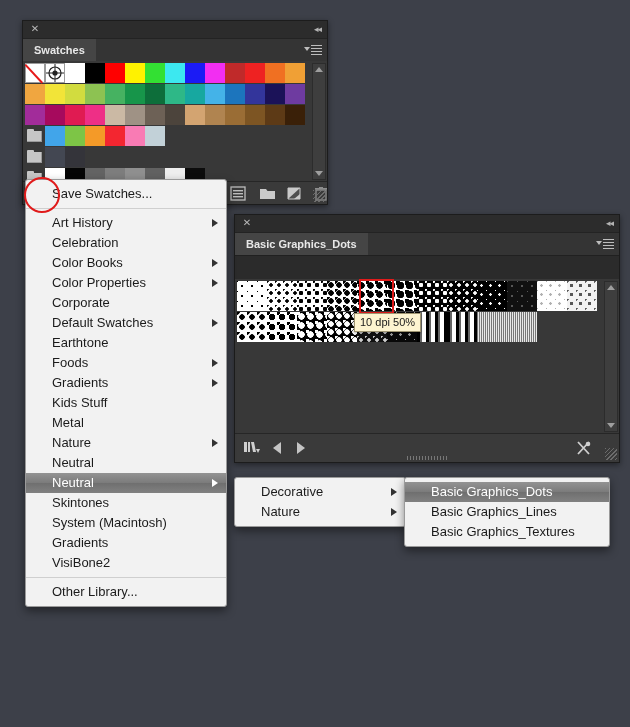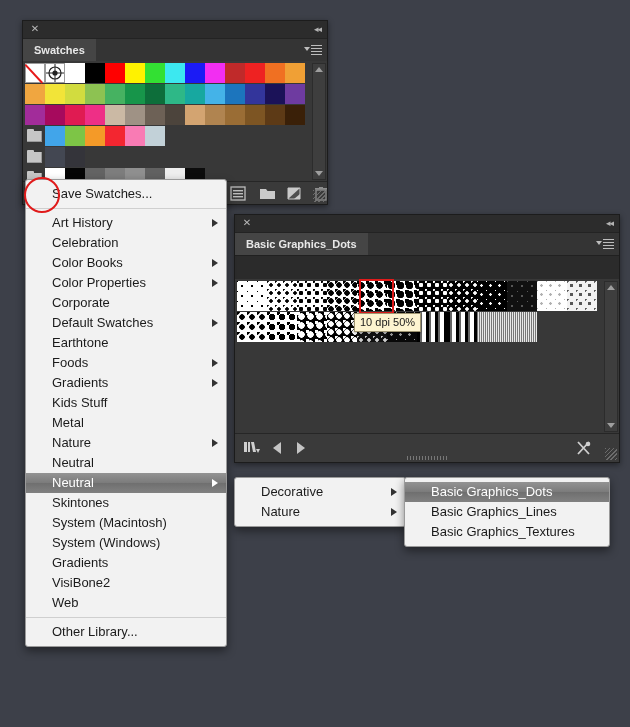--- a/index.html
+++ b/index.html
@@ -553,24 +553,22 @@
       <div class="ctx-item"><span>Earthtone</span></div>
       <div class="ctx-item"><span>Foods</span><span class="arrow"></span></div>
       <div class="ctx-item"><span>Gradients</span><span class="arrow"></span></div>
       <div class="ctx-item"><span>Kids Stuff</span></div>
       <div class="ctx-item"><span>Metal</span></div>
       <div class="ctx-item"><span>Nature</span><span class="arrow"></span></div>
       <div class="ctx-item"><span>Neutral</span></div>
       <div class="ctx-item selected"><span>Neutral</span><span class="arrow"></span></div>
       <div class="ctx-item"><span>Skintones</span></div>
       <div class="ctx-item"><span>System (Macintosh)</span></div>
-      <div class="ctx-item"><span>System (Windows)</span></div>
       <div class="ctx-item"><span>Gradients</span></div>
       <div class="ctx-item"><span>VisiBone2</span></div>
-      <div class="ctx-item"><span>Web</span></div>
     </div>
   <div class="ctx-sep"></div>
   <div class="ctx-item">
     <span>Other Library...</span>
   </div>
 </div>
 
 <div class="ctx-menu" id="patterns-submenu" style="left:234px; top:477px; width:170px;">
     <div class="ctx-item"><span>Decorative</span><span class="arrow"></span></div>
     <div class="ctx-item"><span>Nature</span><span class="arrow"></span></div>

